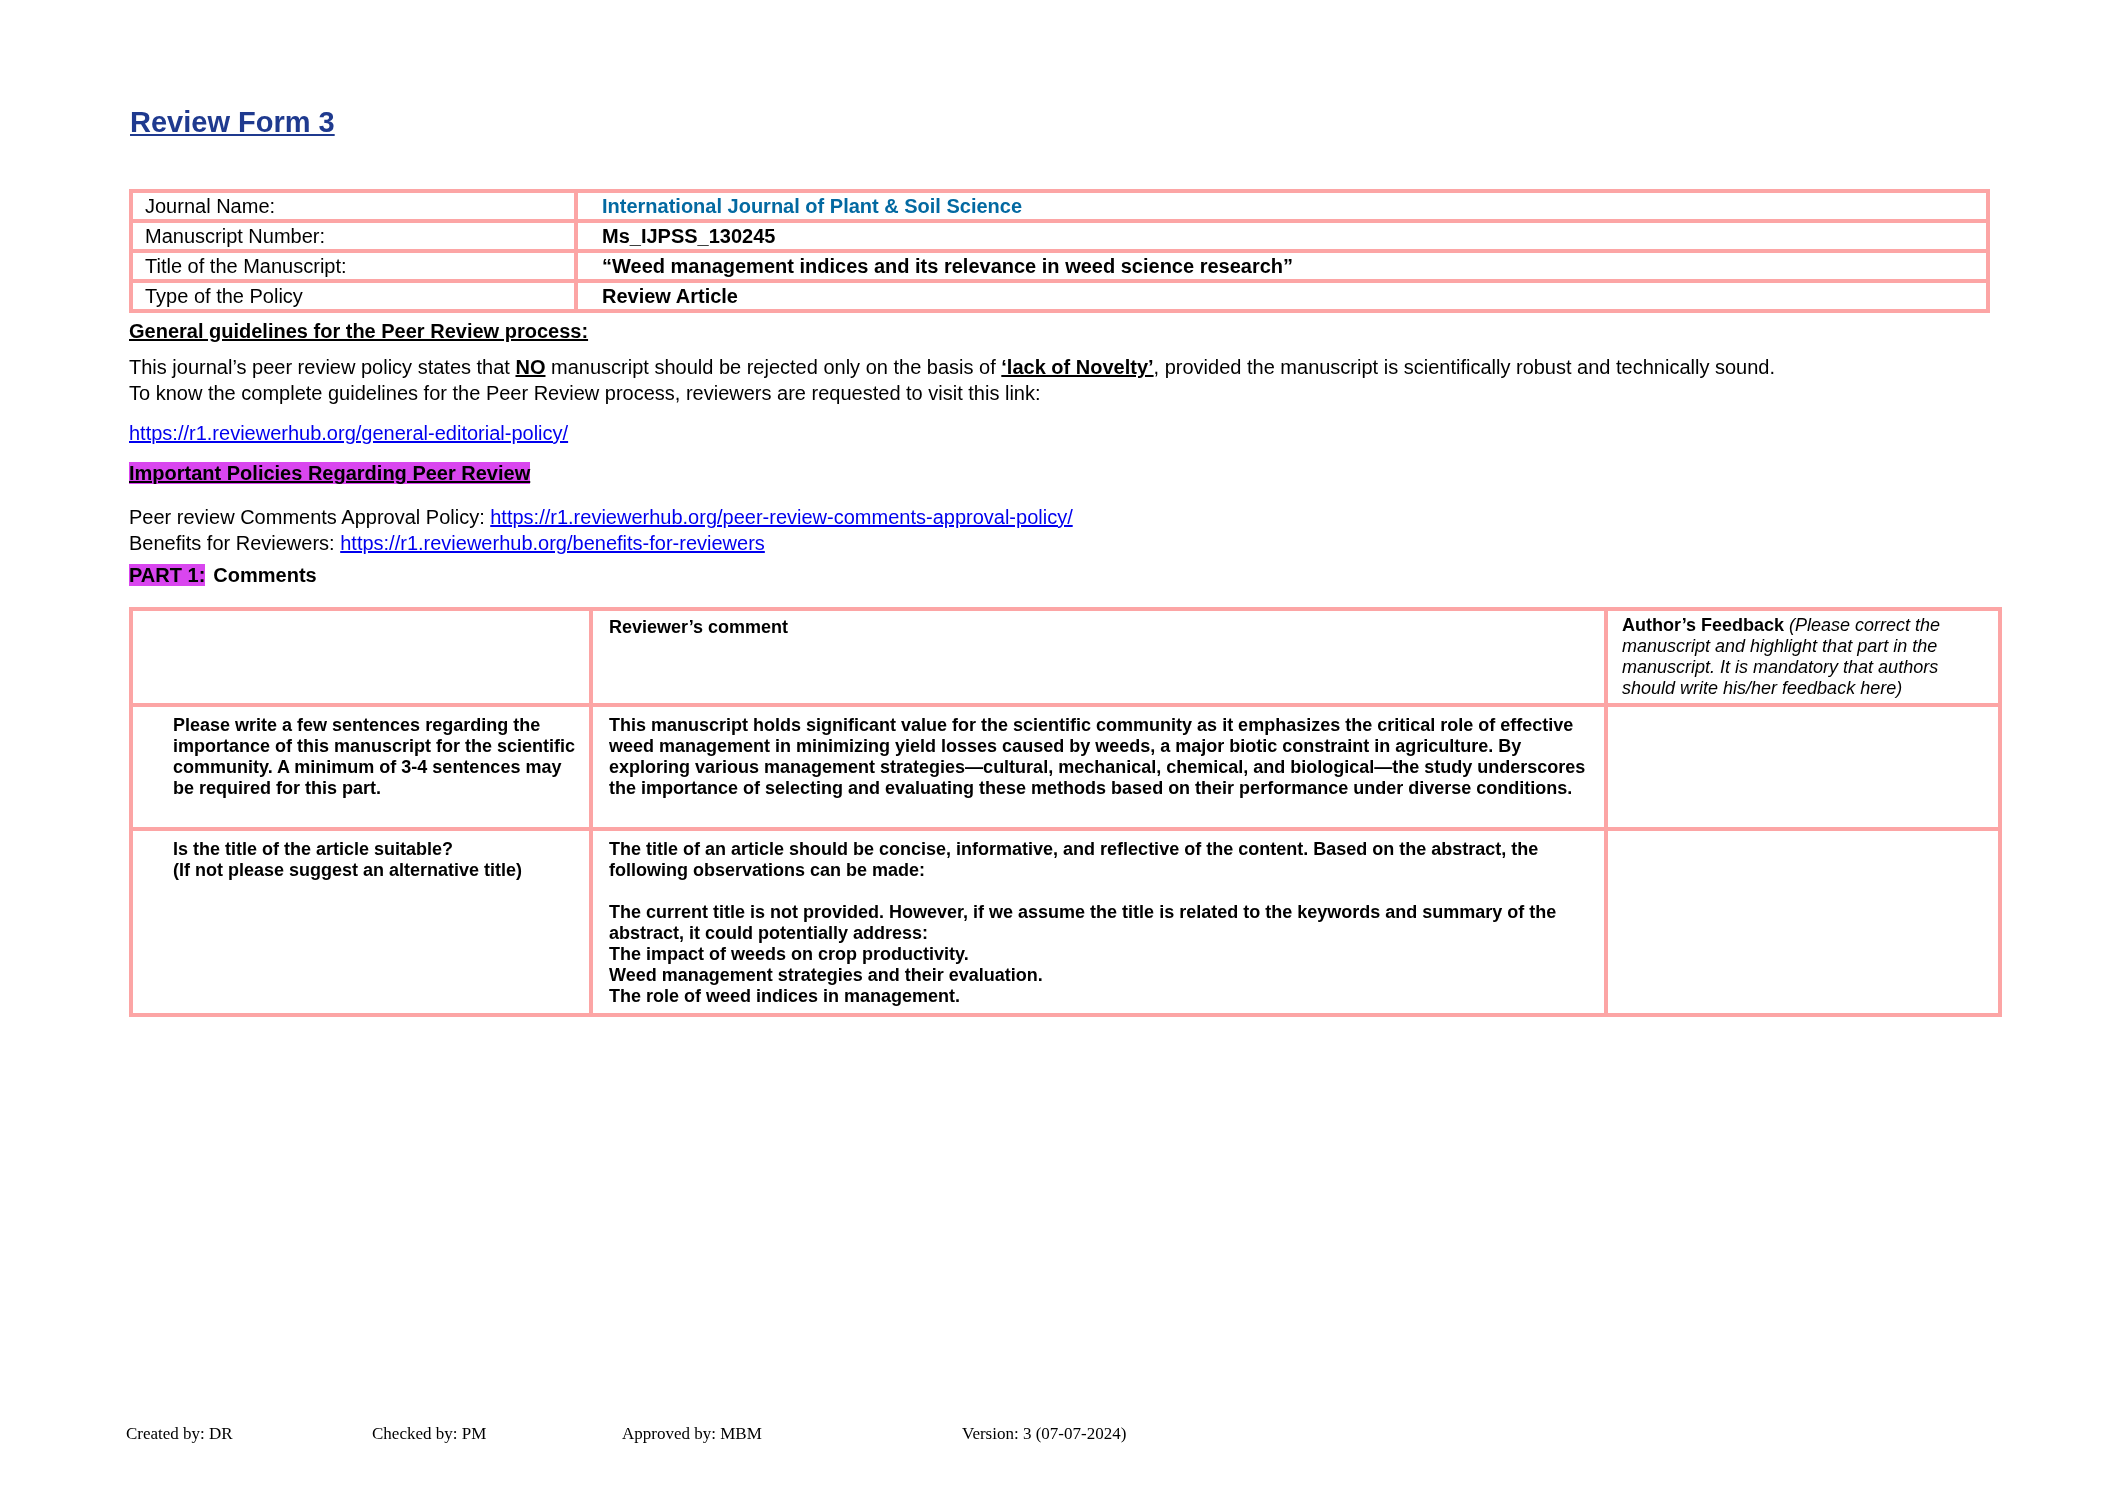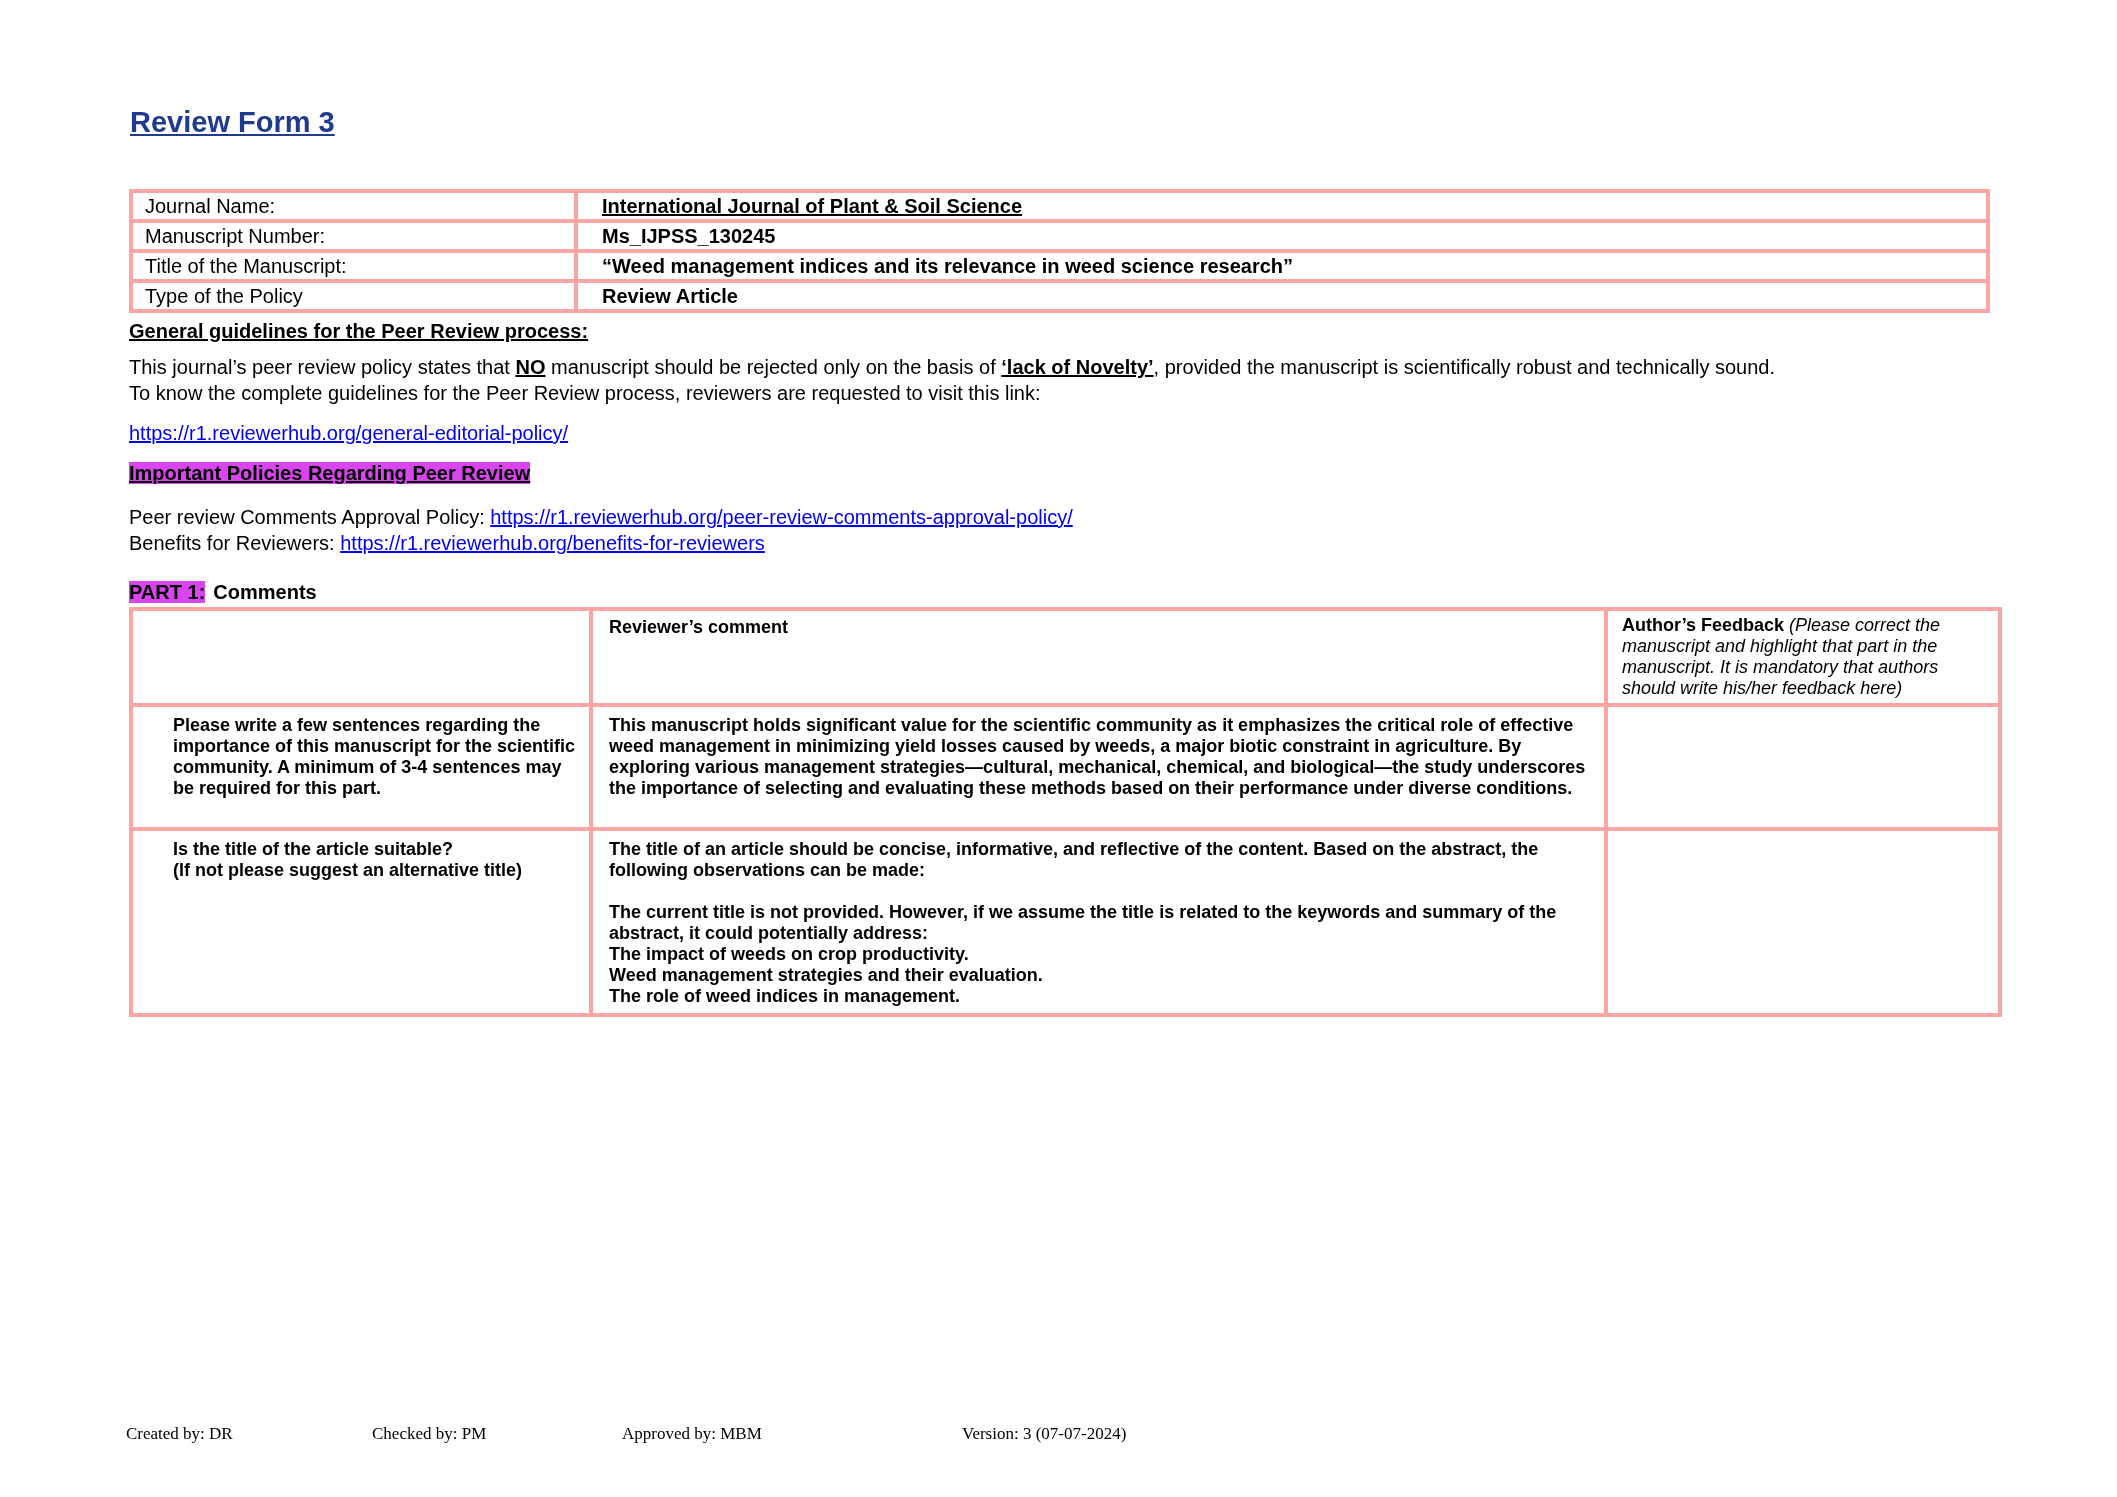--- a/index.html
+++ b/index.html
@@ -20,37 +20,37 @@
   }
 
   table { border-collapse: collapse; table-layout: fixed; }
   td { border: 4px solid #fca5a5; vertical-align: top; }
 
   
   .info-table { position: absolute; left: 129px; top: 189px; width: 1861px; }
   .info-table td { height: 27px; font-size: 20px; line-height: 24px; }
   .info-table .lbl { width: 445px; padding: 1px 10px 1px 12px; font-weight: normal; }
   .info-table .val { padding: 1px 10px 1px 24px; font-weight: bold; }
-  .journal-link { color: #000000; font-weight: bold; text-decoration: underline; cursor: pointer; }
+  .journal-link { color: #0369a1; font-weight: bold; cursor: pointer; }
 
   
   .abs { position: absolute; left: 129px; }
   .body-text { font-size: 20px; line-height: 26px; }
   .bu { font-weight: bold; text-decoration: underline; }
   .section-heading { font-size: 20px; font-weight: bold; text-decoration: underline; }
   .highlight { background: #d946ef; }
   .link { color: #0000ee; text-decoration: underline; cursor: pointer; }
   .bold { font-weight: bold; }
 
   .guidelines-heading { top: 320px; }
   .guidelines-para    { top: 354px; width: 1870px; }
   .general-link-line  { top: 420px; }
   .policies-heading   { top: 462px; }
   .policy-links       { top: 504px; }
-  .part1-line         { top: 564px; font-size: 20px; margin-top: 17px; }
+  .part1-line         { top: 564px; font-size: 20px; }
   .part1-line .badge  { margin-right: 8px; }
 
   
   .comments-table { position: absolute; left: 129px; top: 607px; width: 1869px; }
   .comments-table col.c1 { width: 460px; }
   .comments-table col.c2 { width: 1015px; }
   .comments-table col.c3 { width: 394px; }
   .comments-table td { font-size: 18px; line-height: 21px; }
   .comments-table .hdr-row td { height: 80px; }
   .rev-hdr { padding: 6px 14px 4px 16px; font-weight: bold; }

